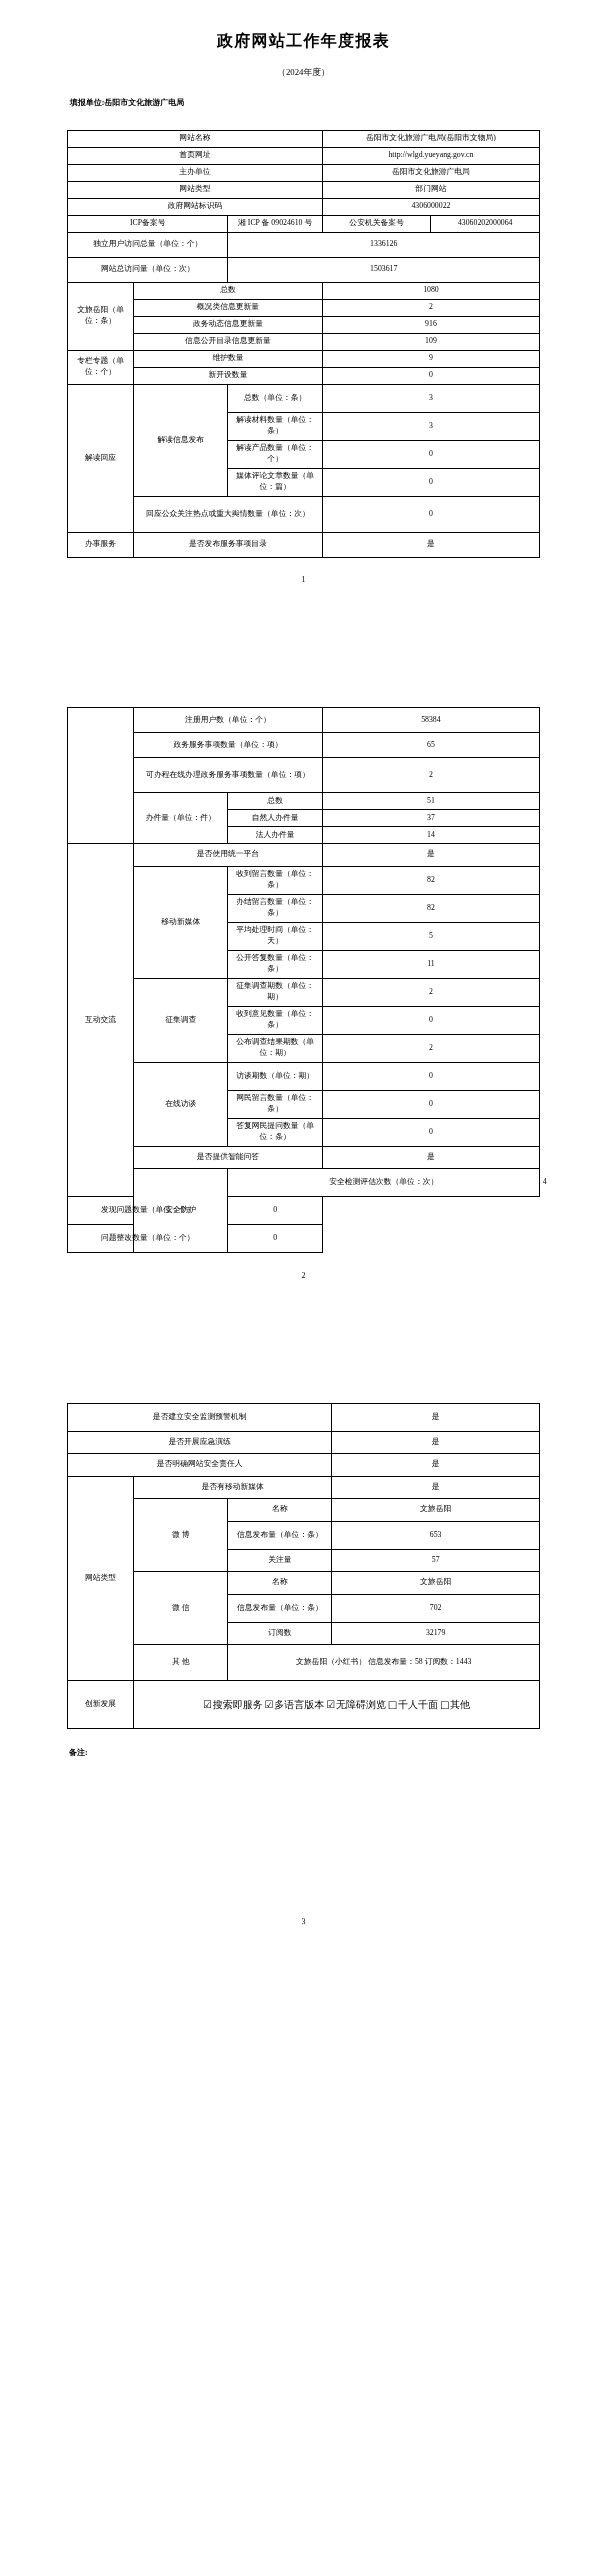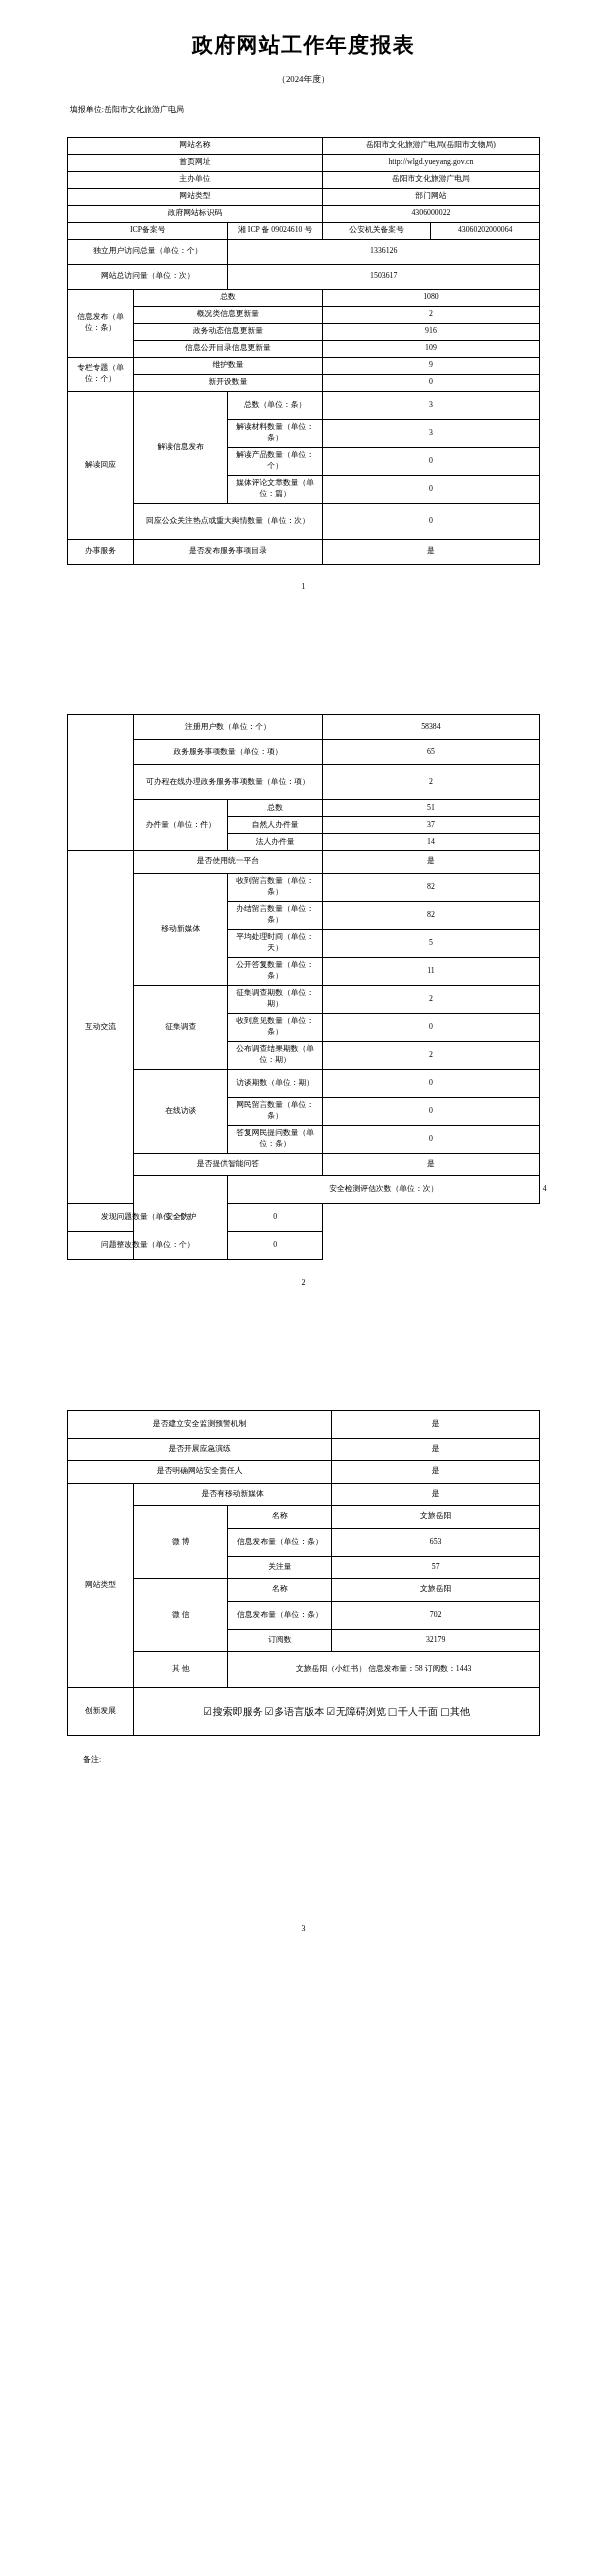--- a/index.html
+++ b/index.html
@@ -11,34 +11,34 @@
   }
   .page{
     position:relative;
     width:607px;
     box-sizing:border-box;
     padding:0 67px;
   }
   .page1{padding-top:31px;}
   .doc-title{
     text-align:center;
-    font-size:21px;
+    font-size:16px;
     font-weight:bold;
     letter-spacing:1.3px;
     margin:0 0 15px 0;
     font-family:"Liberation Serif","DejaVu Serif",serif;
   }
   .doc-subtitle{
     text-align:center;
     font-size:8.8px;
     margin:0 0 17.5px 0;
   }
   .fill-unit{
     font-size:8px;
-    font-weight:normal;
+    font-weight:bold;
     margin:0 0 2.7px 2.7px;
   }
   table.rep{
     border-collapse:collapse;
     width:100%;
     table-layout:fixed;
     font-size:7.8px;
     margin-top:22px;
   }
   table.rep td{
@@ -53,23 +53,23 @@
   .val{ }
   .pageno{
     text-align:center;
     font-size:8px;
     margin-top:17.5px;
     margin-bottom:0;
   }
   .spacer-big{height:101px;}
   .note{
     font-size:8px;
-    font-weight:normal;
+    font-weight:bold;
     margin-top:17.5px;
-    margin-left:16px;
+    margin-left:2px;
   }
   .chk{font-size:10px;letter-spacing:0px;}
   .chkbox{
     display:inline-block;
     font-family:"DejaVu Sans",sans-serif;
     margin-right:0.7px;
   }
   .tail{height:142px;}
 </style>
 </head>
@@ -121,21 +121,21 @@
       <tr>
         <td class="lbl" colspan="2" style="height:20px">独立用户访问总量（单位：个）</td>
         <td class="val" colspan="3">1336126</td>
       </tr>
       <tr>
         <td class="lbl" colspan="2" style="height:20px">网站总访问量（单位：次）</td>
         <td class="val" colspan="3">1503617</td>
       </tr>
 
       <tr>
-        <td class="lbl" rowspan="4">信息发布（单位：条）</td>
+        <td class="lbl" rowspan="4">文旅岳阳（单位：条）</td>
         <td class="lbl" colspan="2">总数</td>
         <td class="val" colspan="2">1080</td>
       </tr>
       <tr>
         <td class="lbl" colspan="2">概况类信息更新量</td>
         <td class="val" colspan="2">2</td>
       </tr>
       <tr>
         <td class="lbl" colspan="2">政务动态信息更新量</td>
         <td class="val" colspan="2">916</td>

